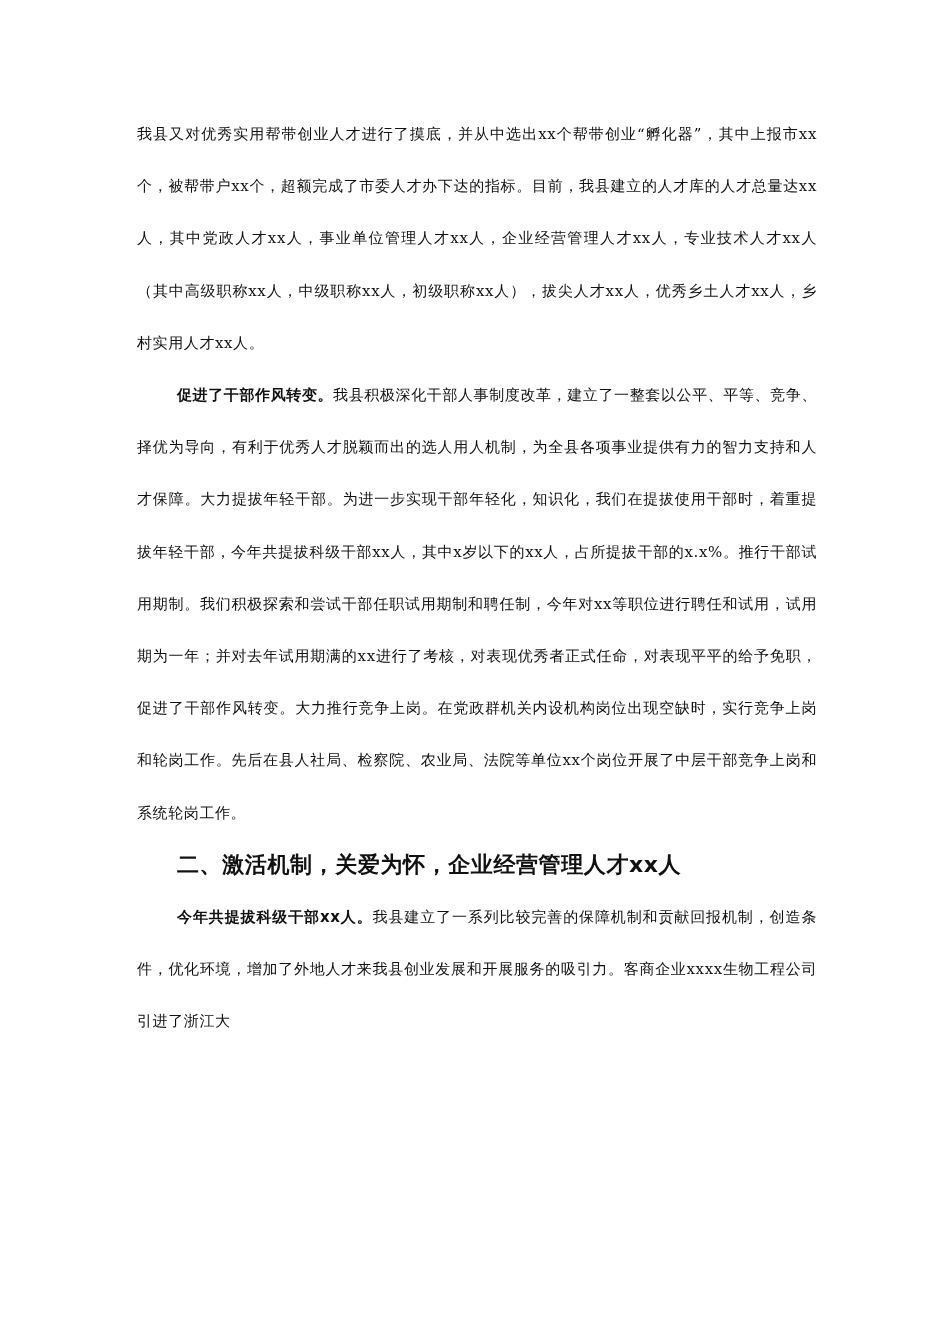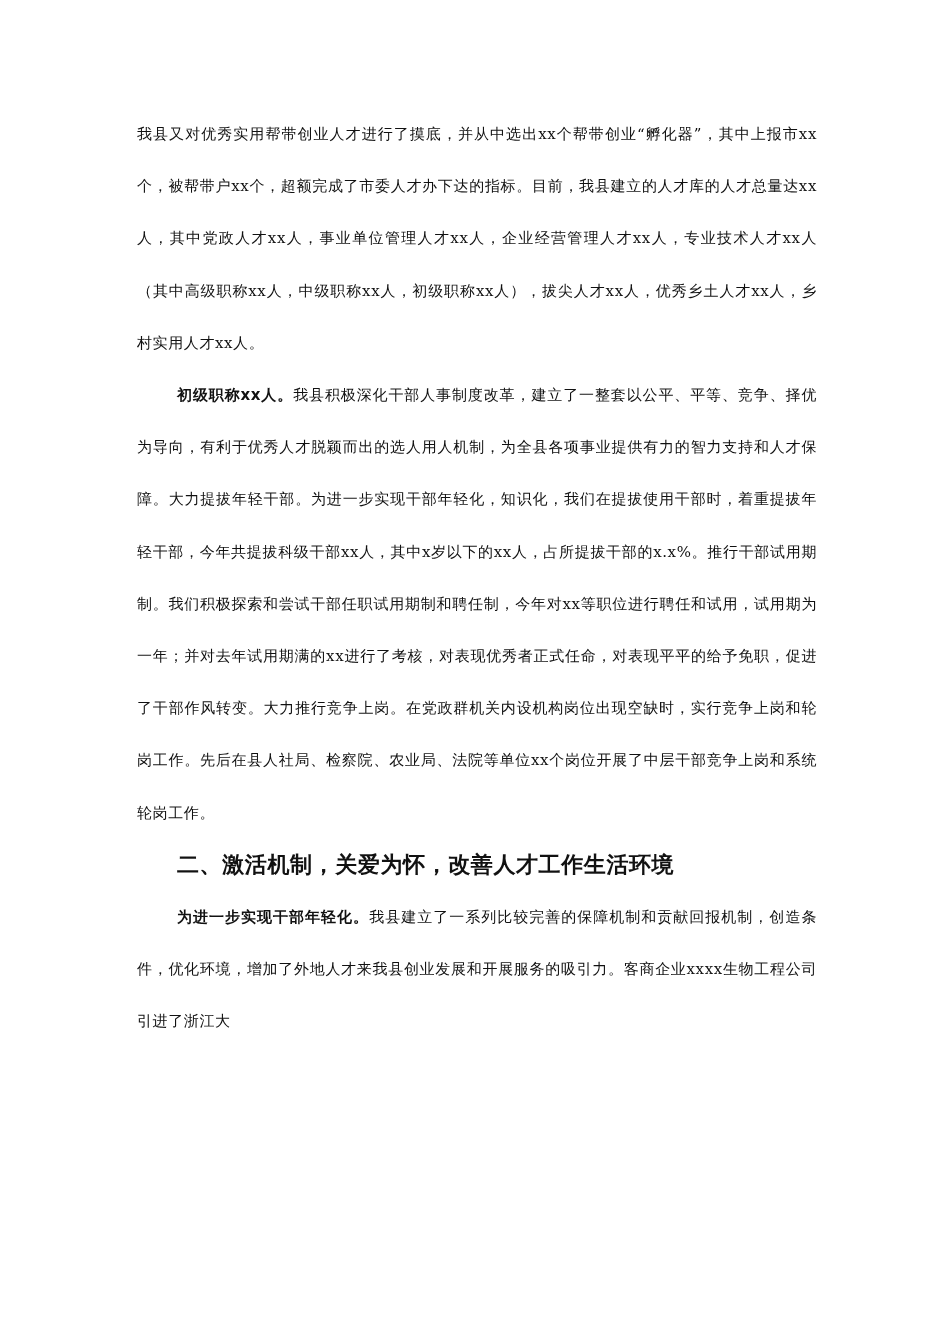--- a/index.html
+++ b/index.html
@@ -48,21 +48,21 @@
   </style>
 </head>
 <body>
 
 <div class="page">
   <p class="para">
     <span>我县又对优秀实用帮带创业人才进行了摸底，并从中选出xx个帮带创业“孵化器”，其中上报市xx个，被帮带户xx个，超额完成了市委人才办下达的指标。目前，我县建立的人才库的人才总量达xx人，其中党政人才xx人，事业单位管理人才xx人，企业经营管理人才xx人，专业技术人才xx人（其中高级职称xx人，中级职称xx人，初级职称xx人），拔尖人才xx人，优秀乡土人才xx人，乡村实用人才xx人。</span>
   </p>
 
   <p class="para indent">
-    <span class="lead">初级职称xx人。</span><span>我县积极深化干部人事制度改革，建立了一整套以公平、平等、竞争、择优为导向，有利于优秀人才脱颖而出的选人用人机制，为全县各项事业提供有力的智力支持和人才保障。大力提拔年轻干部。为进一步实现干部年轻化，知识化，我们在提拔使用干部时，着重提拔年轻干部，今年共提拔科级干部xx人，其中x岁以下的xx人，占所提拔干部的x.x%。推行干部试用期制。我们积极探索和尝试干部任职试用期制和聘任制，今年对xx等职位进行聘任和试用，试用期为一年；并对去年试用期满的xx进行了考核，对表现优秀者正式任命，对表现平平的给予免职，促进了干部作风转变。大力推行竞争上岗。在党政群机关内设机构岗位出现空缺时，实行竞争上岗和轮岗工作。先后在县人社局、检察院、农业局、法院等单位xx个岗位开展了中层干部竞争上岗和系统轮岗工作。</span>
+    <span class="lead">促进了干部作风转变。</span><span>我县积极深化干部人事制度改革，建立了一整套以公平、平等、竞争、择优为导向，有利于优秀人才脱颖而出的选人用人机制，为全县各项事业提供有力的智力支持和人才保障。大力提拔年轻干部。为进一步实现干部年轻化，知识化，我们在提拔使用干部时，着重提拔年轻干部，今年共提拔科级干部xx人，其中x岁以下的xx人，占所提拔干部的x.x%。推行干部试用期制。我们积极探索和尝试干部任职试用期制和聘任制，今年对xx等职位进行聘任和试用，试用期为一年；并对去年试用期满的xx进行了考核，对表现优秀者正式任命，对表现平平的给予免职，促进了干部作风转变。大力推行竞争上岗。在党政群机关内设机构岗位出现空缺时，实行竞争上岗和轮岗工作。先后在县人社局、检察院、农业局、法院等单位xx个岗位开展了中层干部竞争上岗和系统轮岗工作。</span>
   </p>
 
-  <p class="heading">二、激活机制，关爱为怀，改善人才工作生活环境</p>
+  <p class="heading">二、激活机制，关爱为怀，企业经营管理人才xx人</p>
 
   <p class="para indent">
-    <span class="lead">为进一步实现干部年轻化。</span><span>我县建立了一系列比较完善的保障机制和贡献回报机制，创造条件，优化环境，增加了外地人才来我县创业发展和开展服务的吸引力。客商企业xxxx生物工程公司引进了浙江大</span>
+    <span class="lead">今年共提拔科级干部xx人。</span><span>我县建立了一系列比较完善的保障机制和贡献回报机制，创造条件，优化环境，增加了外地人才来我县创业发展和开展服务的吸引力。客商企业xxxx生物工程公司引进了浙江大</span>
   </p>
 </div>
 
 </body></html>

